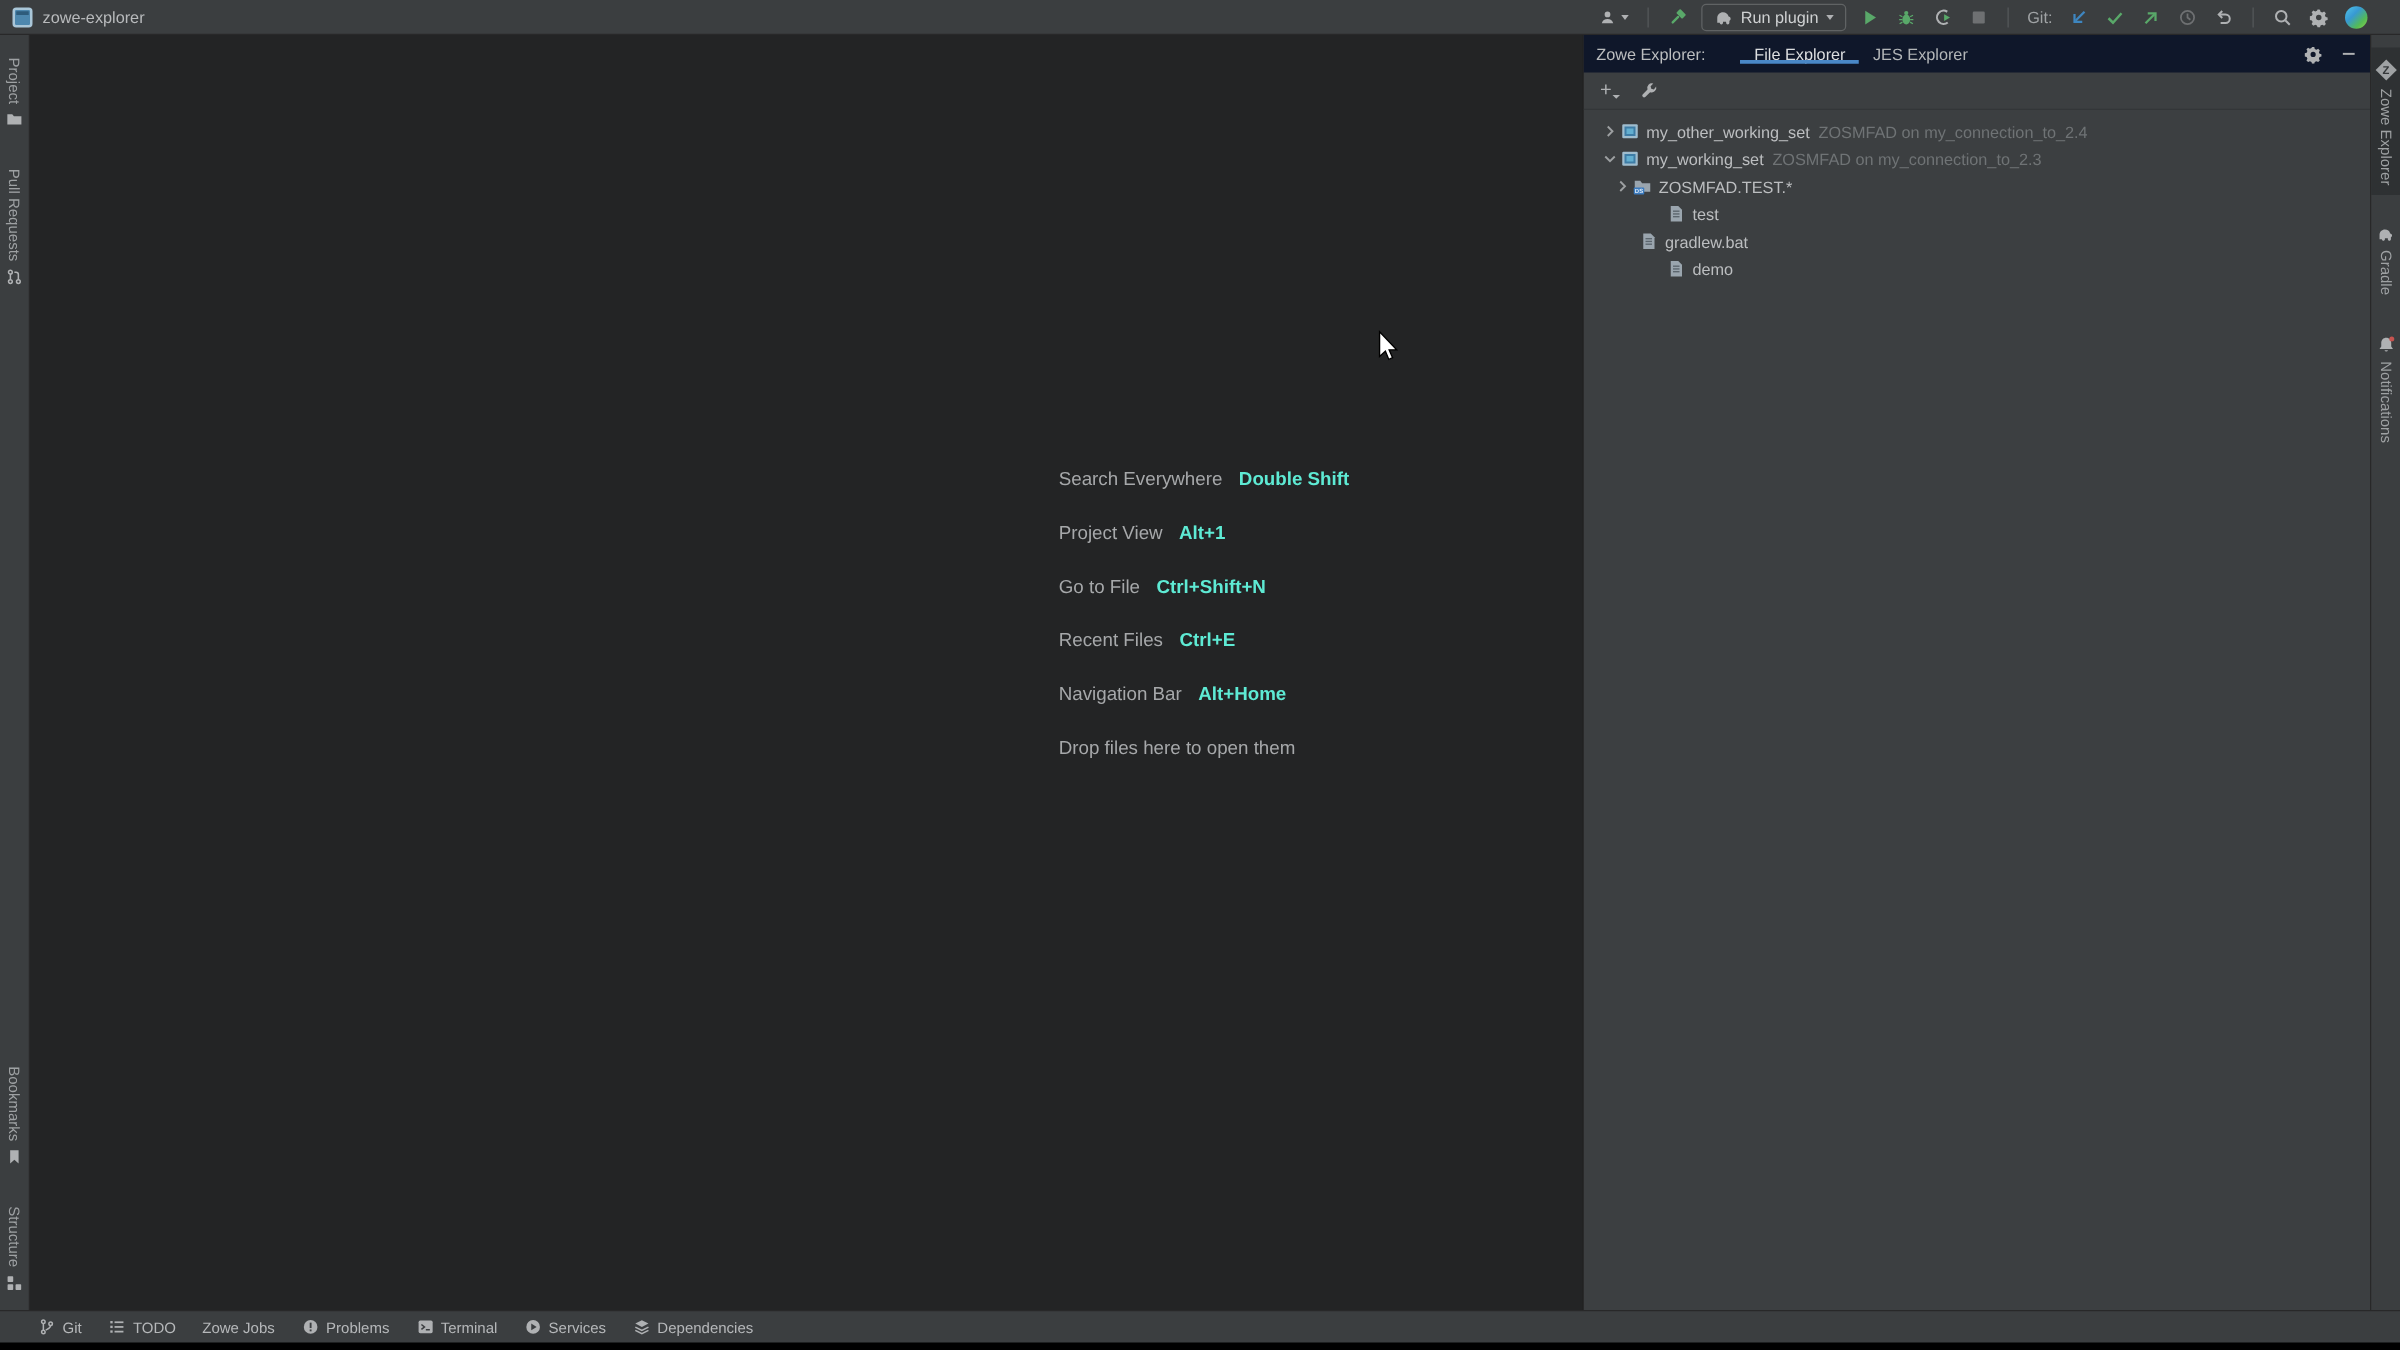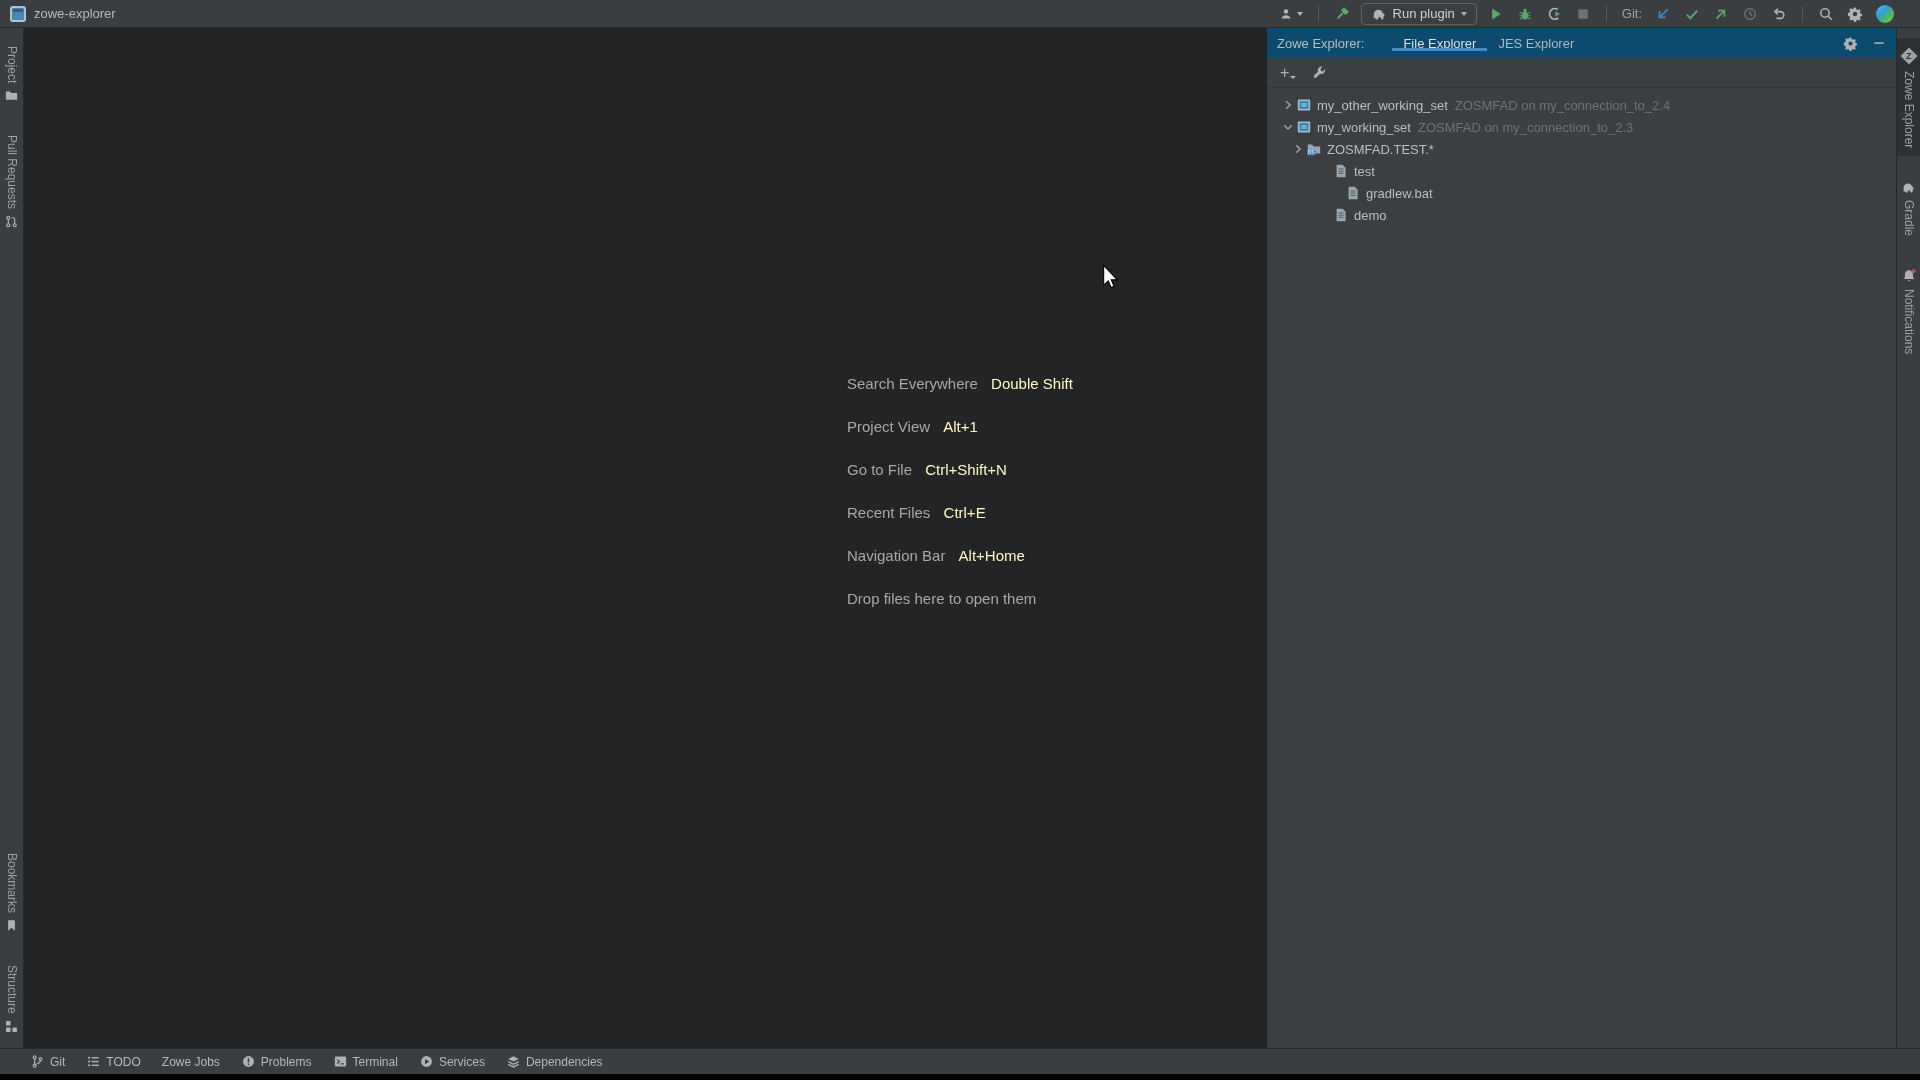--- a/index.html
+++ b/index.html
@@ -38,25 +38,25 @@
   .vbtn.selected { background:#2E3133; }
   .z-diamond { width:12px; height:12px; background:#9FA2A4; transform:rotate(45deg); margin:4px 0;
                display:flex; align-items:center; justify-content:center; }
   .z-diamond span { transform:rotate(-45deg); font-size:9px; font-weight:bold; color:#35383A; }
 
   
   .editor { flex:1; background:#232425; position:relative; }
   .hints { position:absolute; left:823px; top:346px; }
   .hint-row { margin-bottom:23px; font-size:15px; line-height:20px; white-space:nowrap; }
   .hint-action { color:#A6A8AA; }
-  .hint-keys { color:#fef9c3; margin-left:9px; }
+  .hint-keys { color:#5eead4; margin-left:9px;font-weight:bold; }
 
   
   .panel { width:630px; background:#3C3F41; border-left:1px solid #232323; display:flex; flex-direction:column; }
-  .panel-header { height:30px; background:#0c4a6e; display:flex; align-items:center; padding:0 10px; flex:none; }
+  .panel-header { height:30px; background:#0f172a; display:flex; align-items:center; padding:0 10px; flex:none; }
   .panel-title { font-size:13px; color:#BBBDBF; margin-right:28px; }
   .tab { height:15px; display:flex; align-items:center; padding:0 11px; position:relative; font-size:13px; color:#B3B6B8; }
   .tab.selected { color:#DDDFE1; }
   .tab.selected::after { content:""; position:absolute; left:0; right:0; bottom:0; height:3px; background:#4A88C7; }
   .ph-icons { margin-left:auto; display:flex; align-items:center; gap:14px; }
   .panel-toolbar { height:30px; display:flex; align-items:center; gap:15px; padding-left:13px;
                    border-bottom:1px solid #333638; flex:none; }
   .plus-wrap { display:flex; align-items:flex-end; }
   .plus-glyph { font-size:16px; line-height:14px; color:#AFB1B3; }
   .plus-wrap .caret-down { border-left-width:3px; border-right-width:3px; border-top-width:3.5px; margin-left:1px; margin-bottom:1px; }
@@ -357,21 +357,21 @@
               <svg width="16" height="16" viewBox="0 0 16 16">
                 <path d="M3.6 1.8h6l3 3v9.4h-9z" fill="#9AA5AE"></path>
                 <rect x="5.4" y="5.4" width="5.2" height="1.1" fill="#5C666E"></rect>
                 <rect x="5.4" y="7.6" width="5.2" height="1.1" fill="#5C666E"></rect>
                 <rect x="5.4" y="9.8" width="5.2" height="1.1" fill="#5C666E"></rect>
               </svg>
             </span>
           <span class="tree-label">test</span>
         </div>
 
-        <div class="tree-row" style="padding-left:78px">
+        <div class="tree-row" style="padding-left:44px">
           <span class="node-icon">
               <svg width="16" height="16" viewBox="0 0 16 16">
                 <path d="M3.6 1.8h6l3 3v9.4h-9z" fill="#9AA5AE"></path>
                 <rect x="5.4" y="5.4" width="5.2" height="1.1" fill="#5C666E"></rect>
                 <rect x="5.4" y="7.6" width="5.2" height="1.1" fill="#5C666E"></rect>
                 <rect x="5.4" y="9.8" width="5.2" height="1.1" fill="#5C666E"></rect>
               </svg>
             </span>
           <span class="tree-label">gradlew.bat</span>
         </div>

